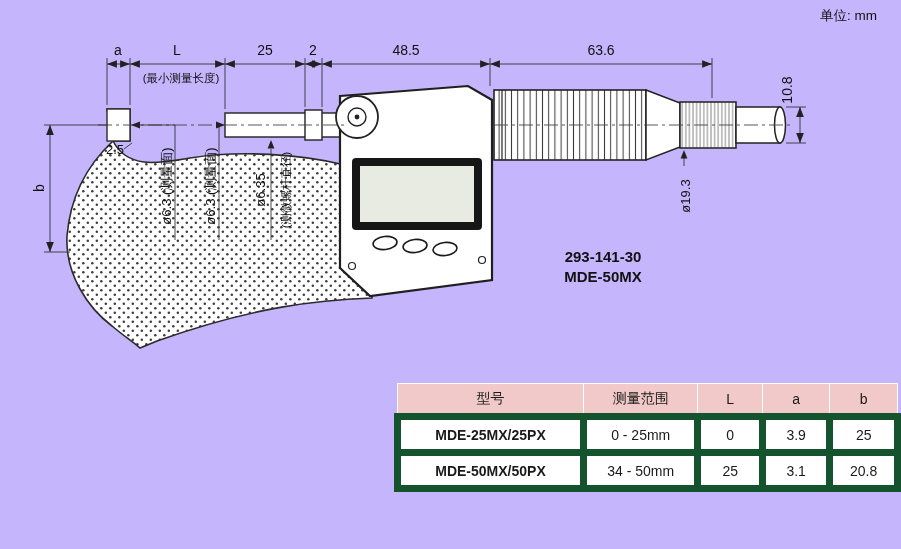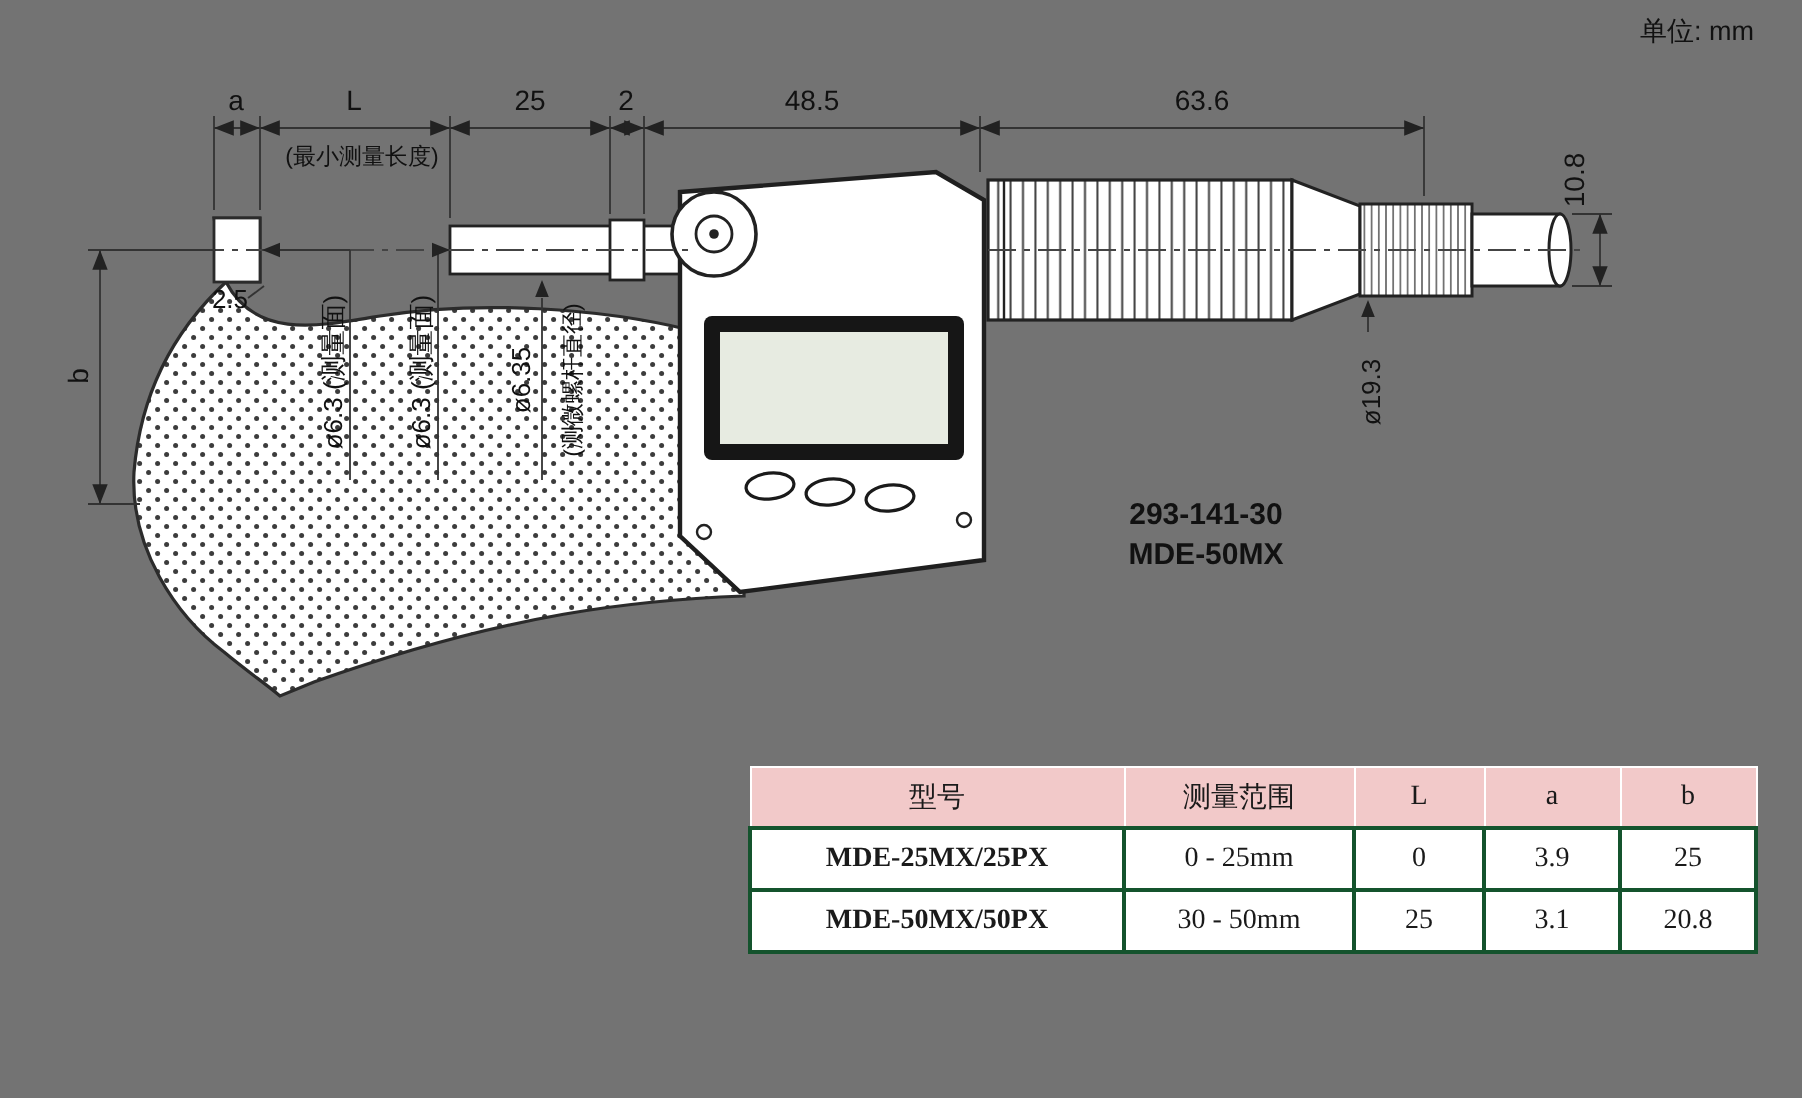--- a/index.html
+++ b/index.html
@@ -1,28 +1,28 @@
 <!DOCTYPE html>
 <html><head>
 <meta charset="utf-8">
 <style>
   html,body{margin:0;padding:0;background:#fff;}
-  .page{position:relative;width:901px;height:549px;background:#737373;overflow:hidden;
+  .page{position:relative;width:901px;height:549px;background:#c4b5fd;overflow:hidden;
         font-family:"Liberation Sans","DejaVu Sans",sans-serif;}
   .page svg{position:absolute;left:0;top:0;}
   svg text{font-family:"Liberation Sans","DejaVu Sans",sans-serif;fill:#111;}
   .dim{font-size:14px;}
   .dimsmall{font-size:13px;}
   .note{font-size:11.5px;}
   .modeltxt{font-size:15px;font-weight:bold;}
   .unittxt{font-size:13.5px;}
-  .spec-table{position:absolute;left:374px;top:383px;font-family:Liberation Serif, serif;}
+  .spec-table{position:absolute;left:394px;top:383px;}
   .spec-table table{border-collapse:collapse;font-size:14px;color:#1a1a1a;table-layout:fixed;}
   .spec-table th{background:#f2c9c9;font-weight:normal;border:1px solid #fff;}
-  .spec-table td{border:2px solid #14532d;background:#fff;}
+  .spec-table td{border:7px solid #14532d;background:#fff;}
   .spec-table th,.spec-table td{height:29px;text-align:center;padding:0 6px;overflow:hidden;white-space:nowrap;}
   .spec-table td.model-cell{font-weight:bold;}
   .c-model{width:187px;} .c-range{width:115px;} .c-l{width:65px;} .c-a{width:68px;} .c-b{width:68px;}
 </style>
 </head>
 <body>
 
 <div class="page">
 
   <svg width="901" height="372" viewBox="0 0 901 372">
@@ -180,21 +180,21 @@
       <tbody>
         <tr>
           <td class="model-cell">MDE-25MX/25PX</td>
           <td>0 - 25mm</td>
           <td>0</td>
           <td>3.9</td>
           <td>25</td>
         </tr>
         <tr>
           <td class="model-cell">MDE-50MX/50PX</td>
-          <td>30 - 50mm</td>
+          <td>34 - 50mm</td>
           <td>25</td>
           <td>3.1</td>
           <td>20.8</td>
         </tr>
       </tbody>
     </table>
   </div>
 
 </div>
 

